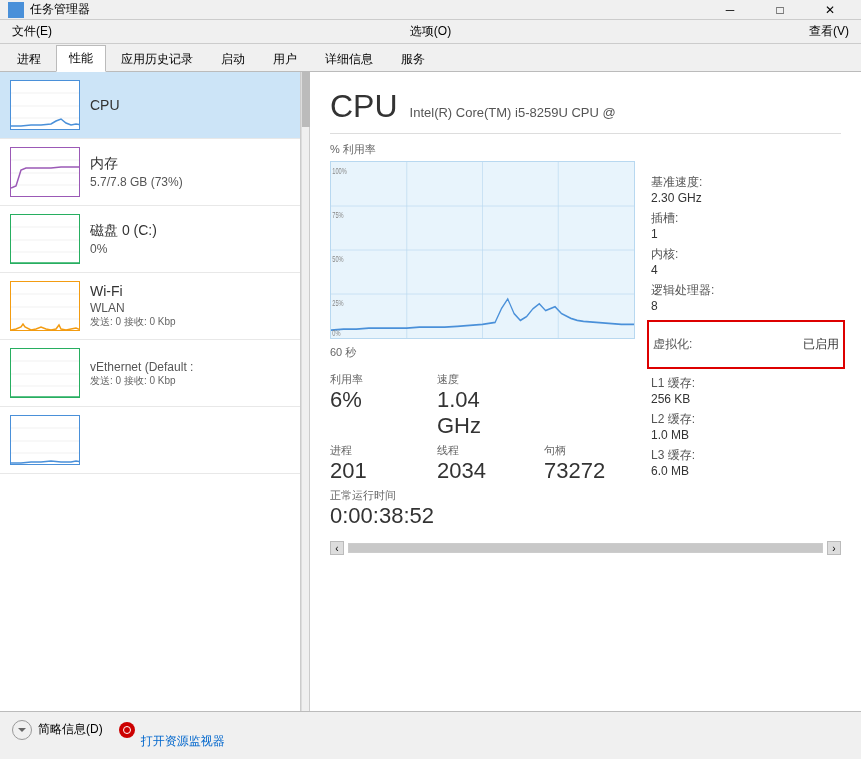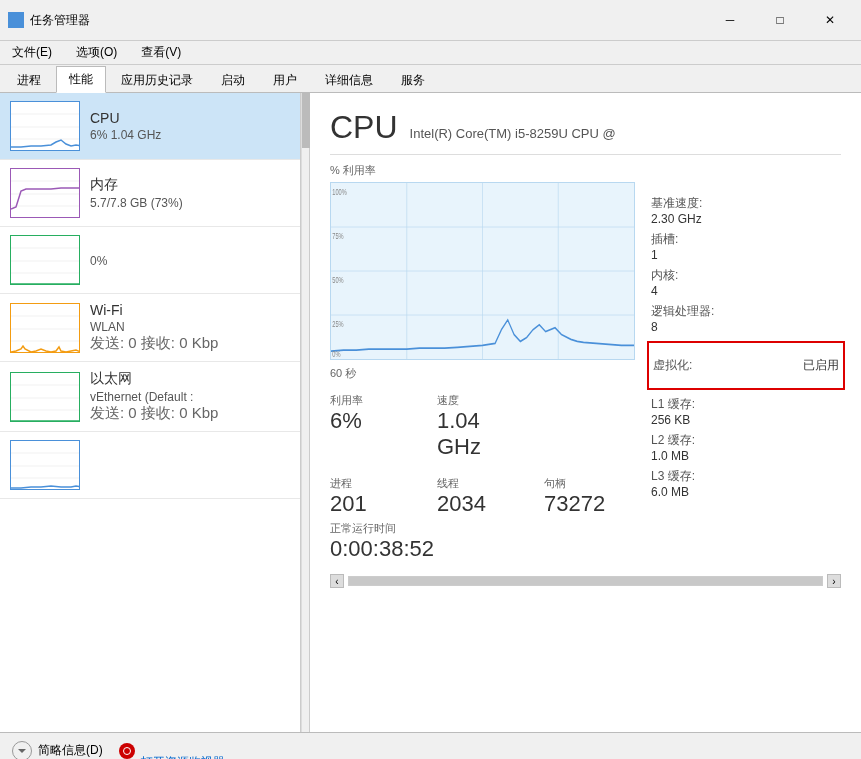--- a/index.html
+++ b/index.html
@@ -13,21 +13,21 @@
     }
 
     
     .title-bar {
       background: #f0f0f0;
       border-bottom: 1px solid #ccc;
       display: flex;
       align-items: center;
       justify-content: space-between;
       padding: 6px 8px;
-      height: 41px;
+      height: 20px;
     }
     .title-left {
       display: flex;
       align-items: center;
       gap: 6px;
       font-size: 12px;
     }
     .title-icon {
       width: 16px;
       height: 16px;
@@ -51,25 +51,26 @@
       font-size: 12px;
       display: flex;
       align-items: center;
       justify-content: center;
     }
 
     
     .menu-bar {
       background: #f0f0f0;
       display: flex;
-      gap: 8px;
+      gap: 0;
       padding: 2px 4px;
       border-bottom: 1px solid #ccc;
       height: 24px;
       align-items: center;
+      justify-content: space-between;
     }
     .menu-item {
       padding: 2px 8px;
       cursor: pointer;
       font-size: 12px;
     }
 
     
     .tab-bar {
       background: #f0f0f0;
@@ -129,21 +130,21 @@
       border: 1px solid #ccc;
       background: white;
       flex-shrink: 0;
       overflow: hidden;
       position: relative;
     }
 
     .perf-info { flex: 1; }
     .perf-name { font-size: 14px; font-weight: 500; color: #333; }
     .perf-value { font-size: 12px; color: #555; margin-top: 2px; }
-    .perf-subvalue { font-size: 15px; color: #666; }
+    .perf-subvalue { font-size: 10px; color: #666; }
 
     
     .right-panel {
       flex: 1;
       padding: 16px 20px;
       overflow-y: auto;
       background: white;
     }
 
     .cpu-header {
@@ -304,21 +305,20 @@
 
             <line x1="0" y1="12" x2="70" y2="12" stroke="#e0e0e0" stroke-width="0.5"></line>
             <line x1="0" y1="25" x2="70" y2="25" stroke="#e0e0e0" stroke-width="0.5"></line>
             <line x1="0" y1="37" x2="70" y2="37" stroke="#e0e0e0" stroke-width="0.5"></line>
 
             <polyline points="0,45 10,45 20,44 30,44 40,43 45,40 50,38 55,42 60,44 65,43 70,44" fill="none" stroke="#4a90d9" stroke-width="1.5"></polyline>
           </svg>
         </div>
         <div class="perf-info">
           <div class="perf-name">CPU</div>
-          <div class="perf-value">6%  1.04 GHz</div>
         </div>
       </div>
 
       <div class="perf-item">
         <div class="perf-graph" style="border-color: #9b59b6;">
           <svg width="70" height="50" viewBox="0 0 70 50">
             <rect width="70" height="50" fill="white"></rect>
             <line x1="0" y1="12" x2="70" y2="12" stroke="#e0e0e0" stroke-width="0.5"></line>
             <line x1="0" y1="25" x2="70" y2="25" stroke="#e0e0e0" stroke-width="0.5"></line>
             <line x1="0" y1="37" x2="70" y2="37" stroke="#e0e0e0" stroke-width="0.5"></line>
@@ -336,20 +336,21 @@
         <div class="perf-graph" style="border-color: #27ae60;">
           <svg width="70" height="50" viewBox="0 0 70 50">
             <rect width="70" height="50" fill="white"></rect>
             <line x1="0" y1="12" x2="70" y2="12" stroke="#e0e0e0" stroke-width="0.5"></line>
             <line x1="0" y1="25" x2="70" y2="25" stroke="#e0e0e0" stroke-width="0.5"></line>
             <line x1="0" y1="37" x2="70" y2="37" stroke="#e0e0e0" stroke-width="0.5"></line>
             <polyline points="0,48 70,48" fill="none" stroke="#27ae60" stroke-width="1.5"></polyline>
           </svg>
         </div>
         <div class="perf-info">
+          <div class="perf-name">磁盘 0 (C:)</div>
           <div class="perf-value">0%</div>
         </div>
       </div>
 
       <div class="perf-item">
         <div class="perf-graph" style="border-color: #f39c12;">
           <svg width="70" height="50" viewBox="0 0 70 50">
             <rect width="70" height="50" fill="white"></rect>
             <line x1="0" y1="12" x2="70" y2="12" stroke="#e0e0e0" stroke-width="0.5"></line>
             <line x1="0" y1="25" x2="70" y2="25" stroke="#e0e0e0" stroke-width="0.5"></line>
@@ -369,21 +370,20 @@
         <div class="perf-graph" style="border-color: #27ae60;">
           <svg width="70" height="50" viewBox="0 0 70 50">
             <rect width="70" height="50" fill="white"></rect>
             <line x1="0" y1="12" x2="70" y2="12" stroke="#e0e0e0" stroke-width="0.5"></line>
             <line x1="0" y1="25" x2="70" y2="25" stroke="#e0e0e0" stroke-width="0.5"></line>
             <line x1="0" y1="37" x2="70" y2="37" stroke="#e0e0e0" stroke-width="0.5"></line>
             <polyline points="0,48 70,48" fill="none" stroke="#27ae60" stroke-width="1.5"></polyline>
           </svg>
         </div>
         <div class="perf-info">
-          <div class="perf-name">以太网</div>
           <div class="perf-value">vEthernet (Default :</div>
           <div class="perf-subvalue">发送: 0  接收: 0 Kbp</div>
         </div>
       </div>
 
       <div class="perf-item">
         <div class="perf-graph" style="border-color: #4a90d9;">
           <svg width="70" height="50" viewBox="0 0 70 50">
             <rect width="70" height="50" fill="white"></rect>
             <line x1="0" y1="12" x2="70" y2="12" stroke="#e0e0e0" stroke-width="0.5"></line>
@@ -433,21 +433,21 @@
             <text x="2" y="12" font-size="9" fill="#888">100%</text>
             <text x="2" y="57" font-size="9" fill="#888">75%</text>
             <text x="2" y="102" font-size="9" fill="#888">50%</text>
             <text x="2" y="147" font-size="9" fill="#888">25%</text>
             <text x="2" y="178" font-size="9" fill="#888">0%</text>
           </svg>
         </div>
 
         <div class="graph-time-label">60 秒</div>
 
-        <div style="display:grid; grid-template-columns: repeat(3, 1fr); gap: 8px 16px; margin-bottom: 16px;">
+        <div style="display:grid; grid-template-columns: repeat(3, 1fr); gap: 8px 16px; margin-bottom: 4px;">
           <div>
             <div class="stat-label">利用率</div>
             <div class="stat-value">6%</div>
           </div>
           <div>
             <div class="stat-label">速度</div>
             <div class="stat-value">1.04 GHz</div>
           </div>
           <div></div>
         </div>

